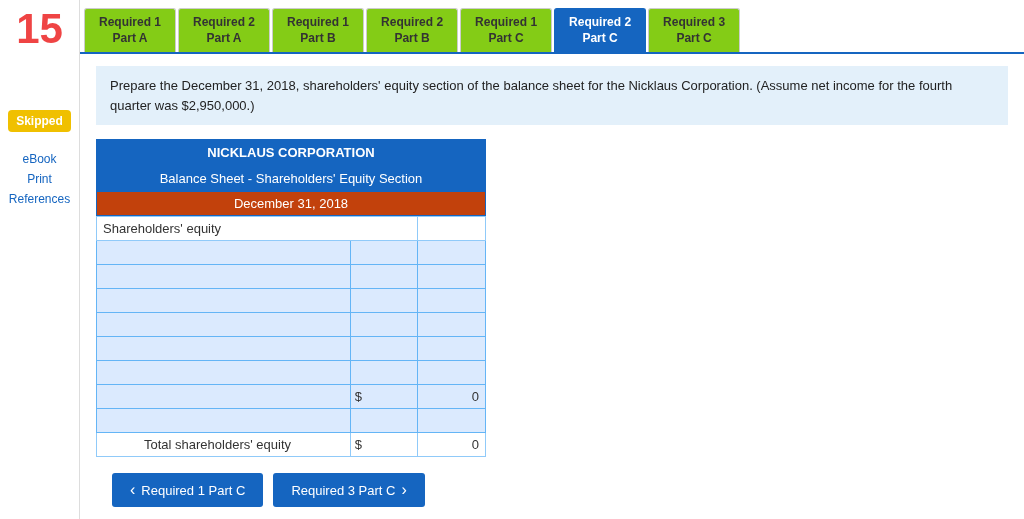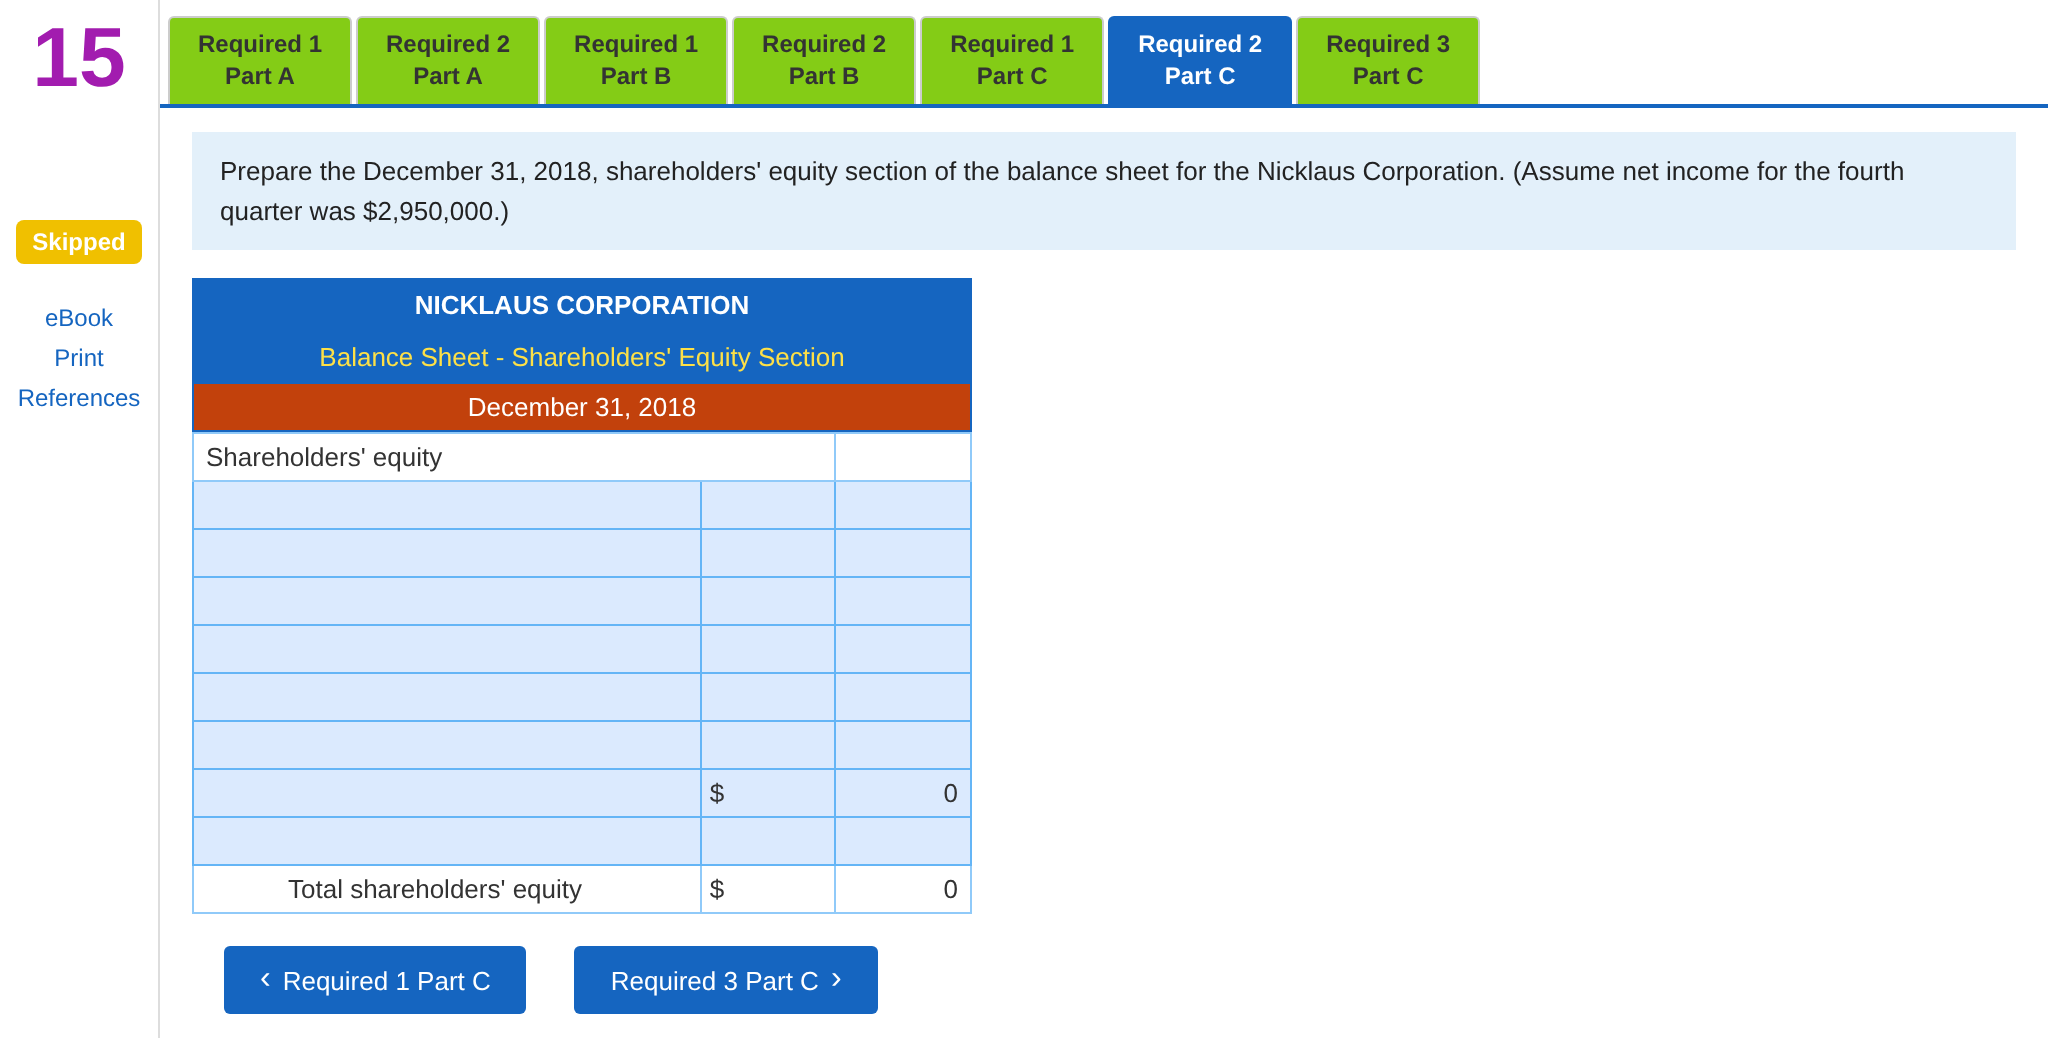--- a/index.html
+++ b/index.html
@@ -22,21 +22,21 @@
       flex-direction: column;
       align-items: center;
       padding-top: 8px;
       border-right: 1px solid #ddd;
       background: #fff;
     }
 
     .question-number {
       font-size: 42px;
       font-weight: bold;
-      color: #a21caf;
+      color: #ef4444;
       line-height: 1;
       margin-bottom: 60px;
     }
 
     .skipped-badge {
       background: #f0c000;
       color: #fff;
       font-weight: bold;
       font-size: 12px;
       border-radius: 4px;
@@ -130,21 +130,21 @@
       color: #fff;
       text-align: center;
       font-weight: bold;
       font-size: 13px;
       padding: 5px 8px;
       border: 1px solid #1565c0;
     }
 
     .bs-subtitle-box {
       background: #1565c0;
-      color: #fde047;
+      color: #ffffff;
       text-align: center;
       font-size: 13px;
       padding: 4px 8px;
       border: 1px solid #1565c0;
     }
 
     .bs-date-box {
       background: #c2410c;
       color: #fff;
       text-align: center;
@@ -204,21 +204,21 @@
       width: 100%;
       font-size: 12px;
       outline: none;
       color: #1565c0;
     }
 
     
     .nav-buttons {
       display: flex;
       flex-direction: row;
-      gap: 24px;
+      gap: 10px;
       margin-top: 16px;
       padding-left: 16px;
     }
 
     .nav-btn {
       background: #1565c0;
       color: #fff;
       border: none;
       padding: 8px 18px;
       font-size: 13px;

